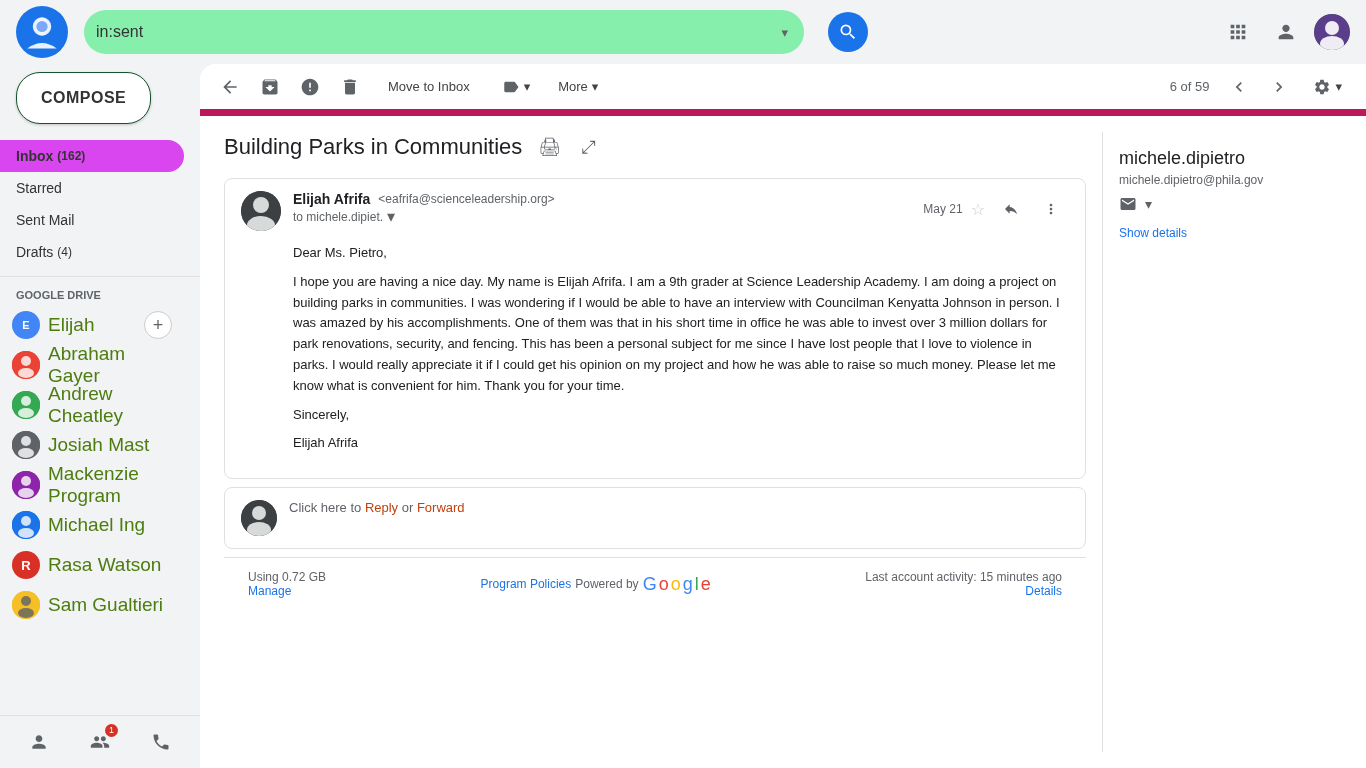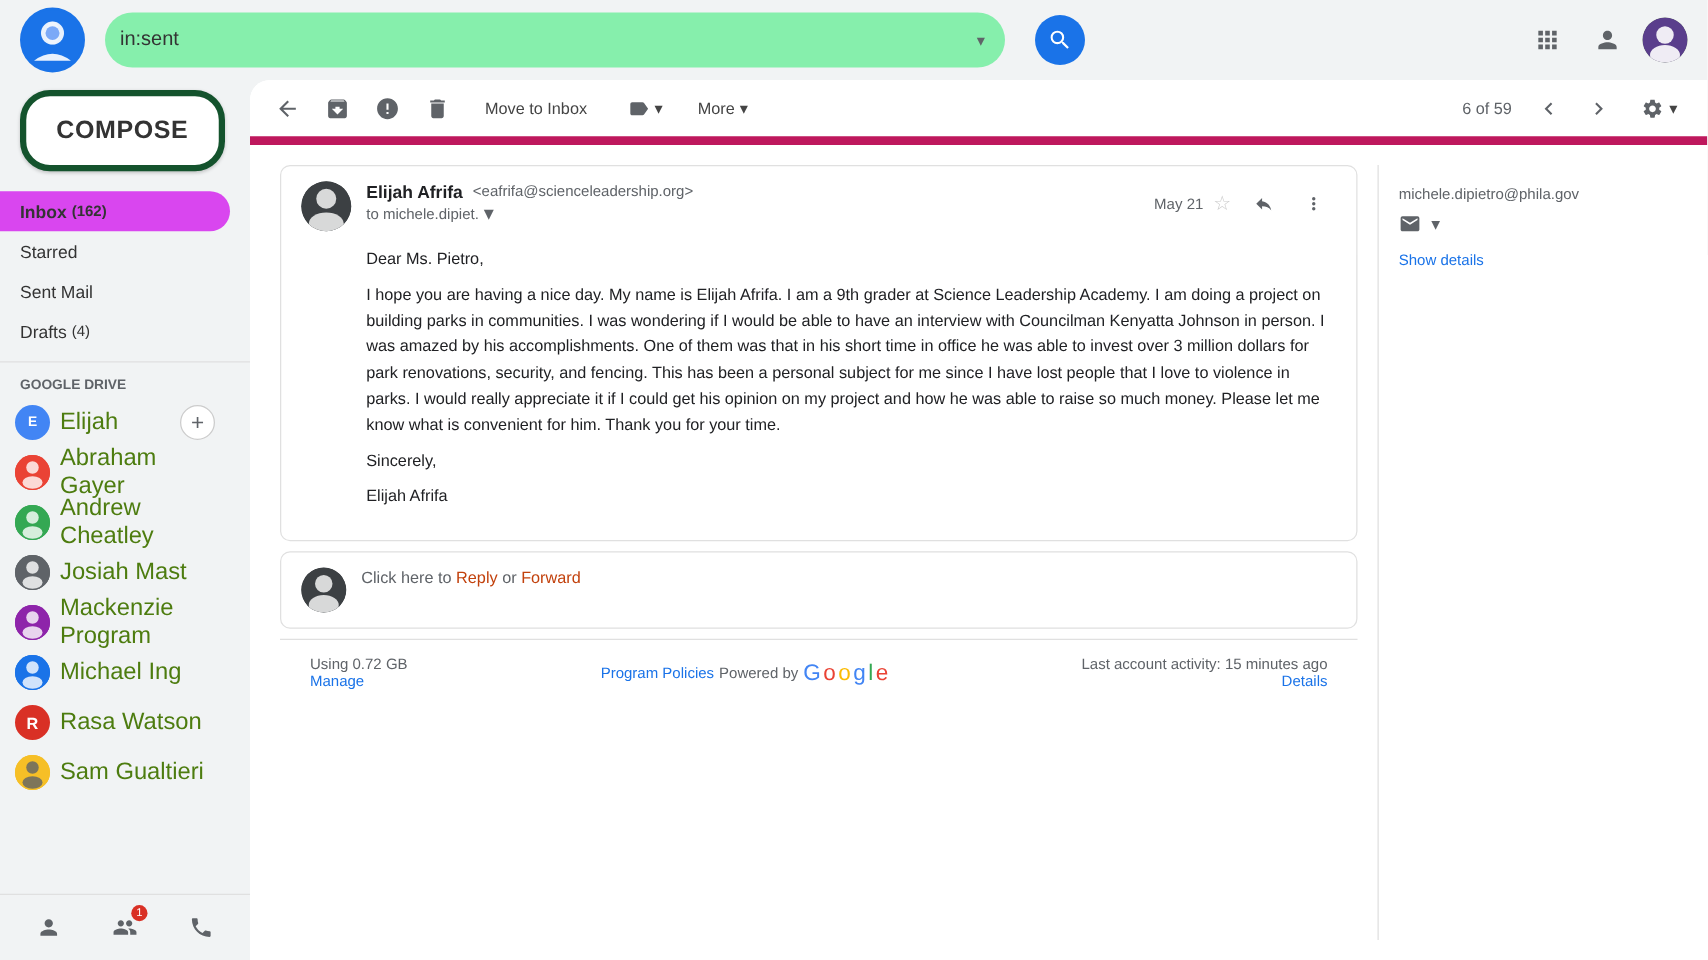--- a/index.html
+++ b/index.html
@@ -89,24 +89,24 @@
     .sidebar {
       width: 200px;
       background: #f1f3f4;
       padding: 8px 0;
       flex-shrink: 0;
       overflow-y: auto;
     }
     .compose-btn {
       margin: 0 16px 16px 16px;
       background: #fff;
-      border: 5px solid #14532d;
+      border: 1px solid #14532d;
       border-radius: 24px;
       padding: 16px 24px;
-      font-size: 20px;
+      font-size: 16px;
       font-weight: 600;
       color: #333;
       cursor: pointer;
       display: block;
       text-align: left;
       box-shadow: 0 1px 3px rgba(0,0,0,0.2);
       letter-spacing: 0.5px;
     }
     .nav-item {
       display: flex;
@@ -667,20 +667,25 @@
             </svg>
           <span>▾</span>
         </button>
       </div>
     </div>
 
     <div style="flex:1; display:flex; overflow:hidden;">
       <div class="email-view">
         <div class="email-main">
 
+          <div class="email-subject">
+            <span>Building Parks in Communities</span>
+            <span class="print-icon" title="Print">🖨</span>
+            <span class="expand-icon" title="Expand">⤢</span>
+          </div>
 
           <div class="email-message">
             <div class="email-header">
               <div class="sender-avatar">
                 <svg width="40" height="40" viewBox="0 0 40 40">
                     <circle cx="20" cy="20" r="20" fill="#3c4043"></circle>
                     <circle cx="20" cy="14" r="8" fill="#fff" opacity="0.8"></circle>
                     <ellipse cx="20" cy="34" rx="14" ry="9" fill="#fff" opacity="0.8"></ellipse>
                   </svg>
               </div>
@@ -754,20 +759,21 @@
             </div>
             <div class="footer-right">
               <div>Last account activity: 15 minutes ago</div>
               <a class="footer-link">Details</a>
             </div>
           </div>
 
         </div>
 
         <div class="right-panel">
+          <div class="contact-header-name">michele.dipietro</div>
           <div class="contact-header-email">michele.dipietro@phila.gov</div>
           <div class="contact-actions">
             <span class="mail-icon-small">
               <svg width="18" height="18" viewBox="0 0 24 24" fill="#5f6368">
                   <path d="M20 4H4c-1.1 0-2 .9-2 2v12c0 1.1.9 2 2 2h16c1.1 0 2-.9 2-2V6c0-1.1-.9-2-2-2zm0 4l-8 5-8-5V6l8 5 8-5v2z"></path>
                 </svg>
             </span>
             <span style="cursor:pointer; color:#5f6368; font-size:14px;">▾</span>
           </div>
           <a class="show-details-link">Show details</a>

